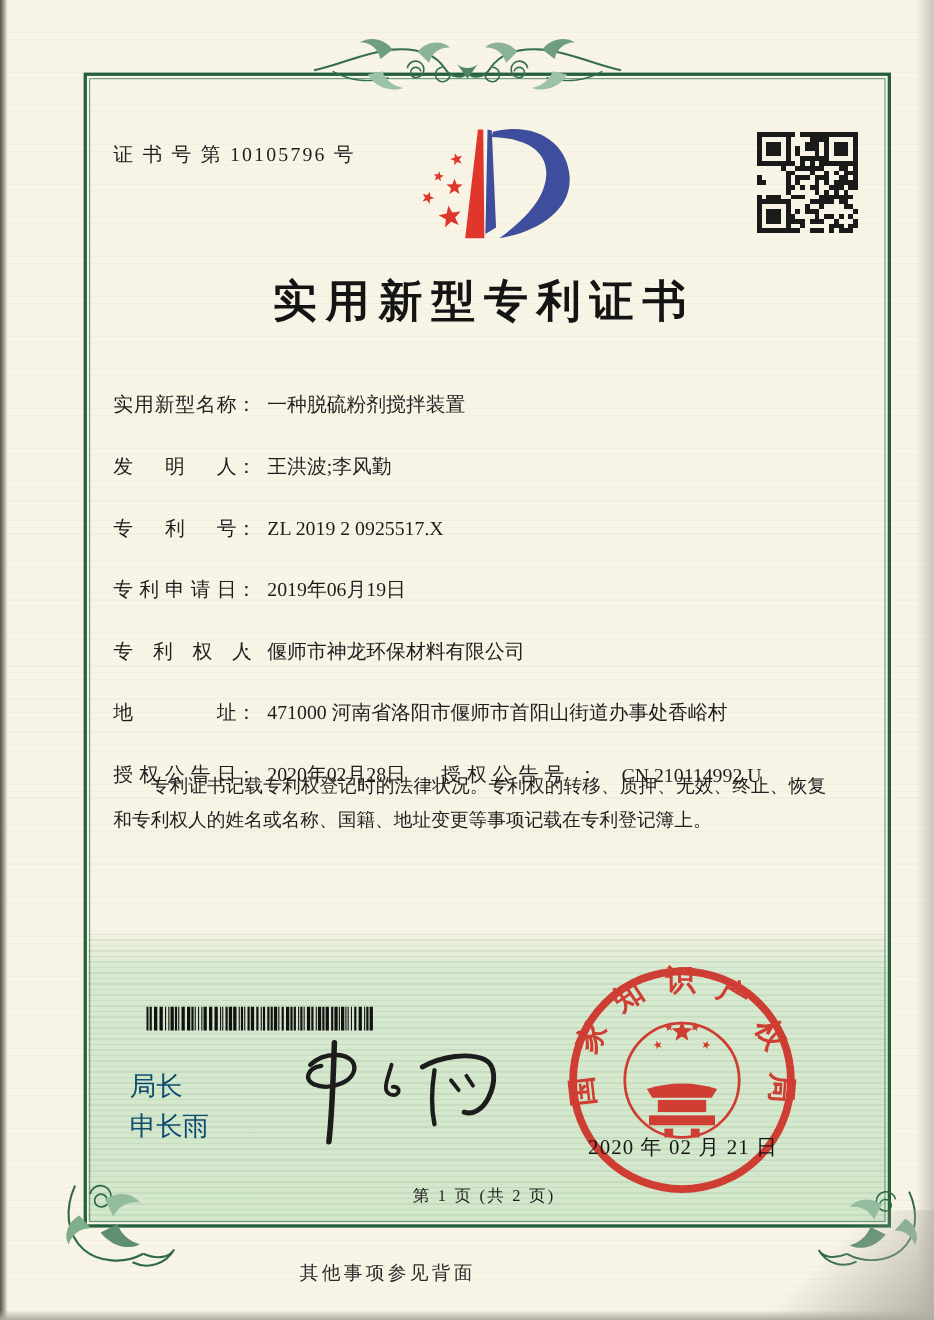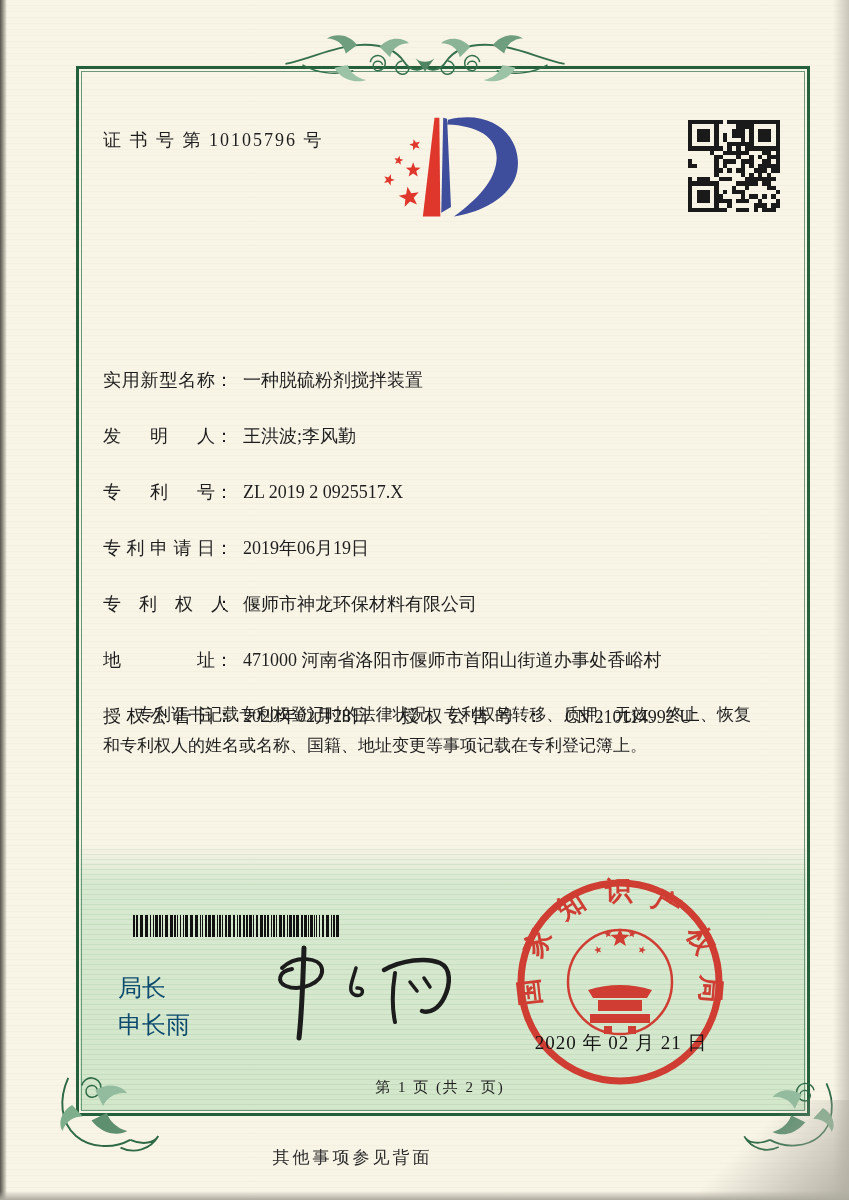--- a/index.html
+++ b/index.html
@@ -32,21 +32,21 @@
   .content{position:absolute;inset:0;z-index:4;padding-left:48px;}
   .cert-no{position:absolute;left:103px;top:128px;font-size:18px;letter-spacing:2px;}
   .logo{position:absolute;left:352px;top:110px;}
   .qr{position:absolute;left:688px;top:120px;}
   .title{
     position:absolute;left:76px;top:246px;width:728px;text-align:center;
     font-size:40px;font-weight:600;letter-spacing:8px;color:#141414;
   }
   .fields{
     position:absolute;left:103px;top:356px;width:680px;
-    display:flex;flex-direction:column;gap:32px;font-size:18px;margin-top:12px;
+    display:flex;flex-direction:column;gap:32px;font-size:18px;
   }
   .frow{display:flex;align-items:baseline;white-space:nowrap;}
   .flabel{display:inline-block;width:112px;text-align:justify;text-align-last:justify;}
   .fcolon{display:inline-block;margin-right:10px;}
   .fpair2{margin-left:32px;display:flex;align-items:flex-end;gap:12px;}
   .paras{
     position:absolute;left:103px;top:699px;width:648px;
     font-size:17px;line-height:31px;text-align:justify;
   }
   .paras p{margin:0 0 4px 0;text-indent:2em;}
@@ -362,20 +362,21 @@
       <rect x="8" y="20" width="1" height="1"></rect>
       <rect x="11" y="20" width="1" height="1"></rect>
       <rect x="12" y="20" width="1" height="1"></rect>
       <rect x="13" y="20" width="1" height="1"></rect>
       <rect x="15" y="20" width="1" height="1"></rect>
       <rect x="17" y="20" width="1" height="1"></rect>
       <rect x="18" y="20" width="1" height="1"></rect>
       <rect x="19" y="20" width="1" height="1"></rect>
     </svg>
 
+  <div class="title">实用新型专利证书</div>
 
   <div class="fields">
     <div class="frow">
       <span class="flabel">实用新型名称</span>
         <span class="fcolon">：</span>
         <span class="fvalue">一种脱硫粉剂搅拌装置</span>
     </div>
     <div class="frow">
       <span class="flabel">发　明　人</span>
         <span class="fcolon">：</span>

